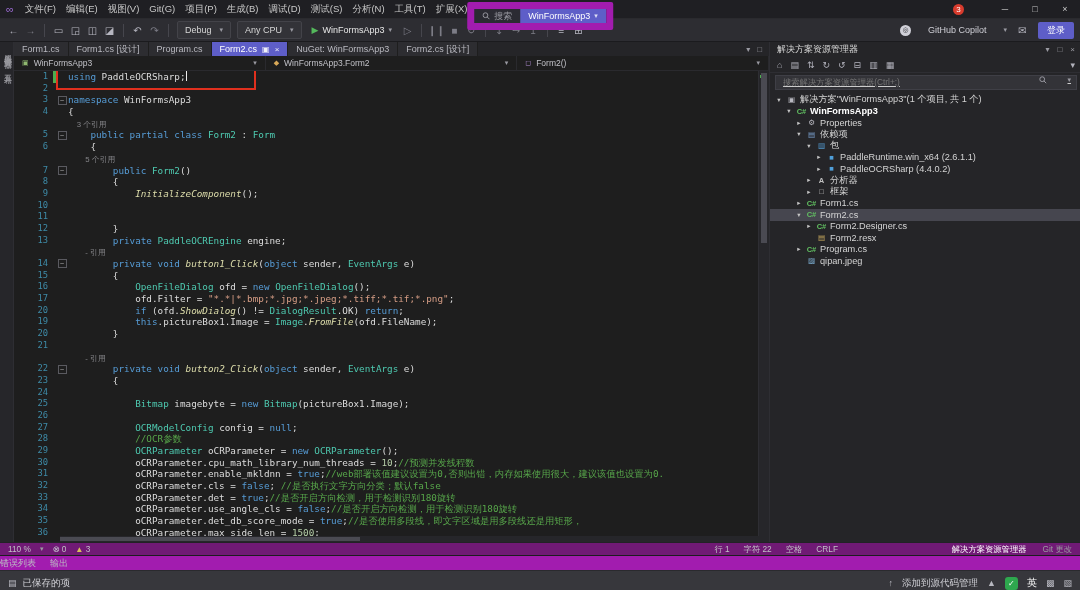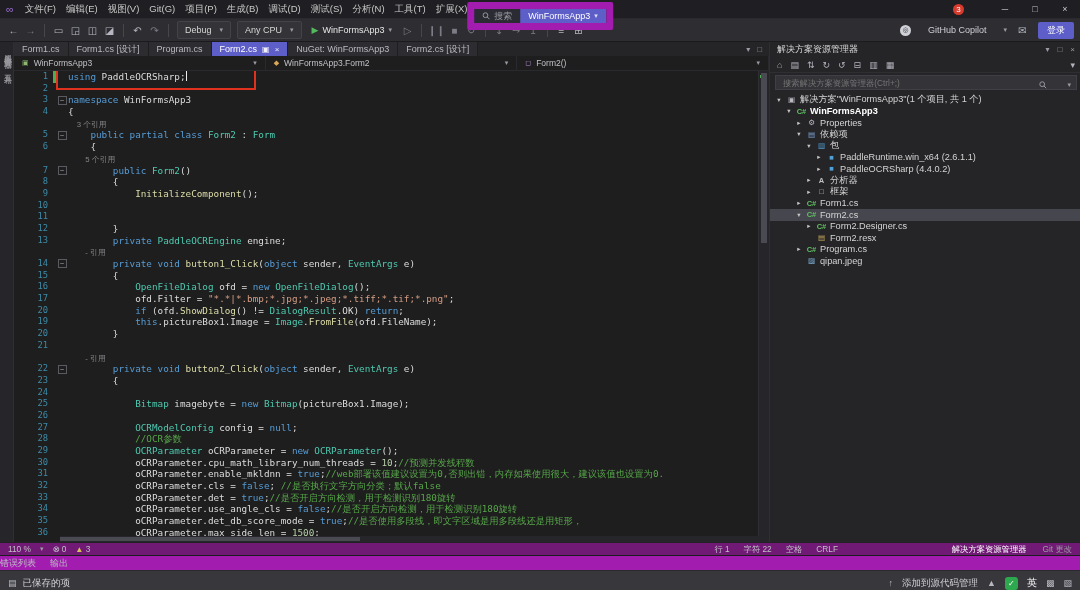--- a/index.html
+++ b/index.html
@@ -49,37 +49,37 @@
   .crumb .tb-caret{margin-left:auto;}
 
   .code-area{flex:1;position:relative;overflow:hidden;}
   .code-line{display:flex;height:11.7px;line-height:11.7px;font-family:"DejaVu Sans Mono","Liberation Mono",monospace;font-size:9.3px;}
   .gutter{width:34px;text-align:right;padding-right:5px;color:#3e8ba8;flex:none;font-size:8.8px;}
   .changebar{width:3px;flex:none;}
   .changebar.green{background:#4cae4f;}
   .fold-col{width:12px;flex:none;display:flex;align-items:center;justify-content:center;}
   .fold-box{width:7px;height:7px;border:1px solid #5a5a60;color:#c8c8c8;font-size:6px;line-height:5px;text-align:center;background:#1e1e1e;}
   .code-content{white-space:pre;flex:1;}
-  .kw{color:#569cd6;} .ty{color:#4ec9b0;} .me{color:#dcdcaa;} .st{color:#d69d85;}
+  .kw{color:#569cd6;} .ty{color:#4ec9b0;} .me{color:#dcdcaa;font-style:italic;} .st{color:#d69d85;}
   .cm{color:#57a64a;} .nu{color:#b5cea8;} .pl{color:#dcdcdc;}
   .lens{color:#848488;font-size:7.8px;font-family:"Liberation Sans","DejaVu Sans",sans-serif;white-space:pre;}
   .caret{display:inline-block;width:1px;height:10px;background:#eeeeee;vertical-align:-1px;}
   .annotation{position:absolute;left:42px;top:-2px;width:196px;height:17px;border:2.5px solid #e0301e;pointer-events:none;z-index:5;}
   .vscrollbar{position:absolute;right:0;top:0;bottom:0;width:10px;background:#26262a;border-left:1px solid #2e2e33;}
   .vthumb{position:absolute;left:2px;right:2px;top:2px;height:170px;background:#4a4a52;}
   .vmark{position:absolute;left:1px;width:3px;height:3px;background:#4cae4f;top:4px;}
   .hscrollbar{position:absolute;left:46px;right:10px;bottom:0;height:6px;background:#26262a;}
   .hthumb{position:absolute;left:0;top:1px;height:4px;width:300px;background:#4a4a52;}
 
   
   .solution-panel{width:312px;background:#252528;border-left:1px solid #2e2e33;display:flex;flex-direction:column;flex:none;}
   .panel-header{height:15px;display:flex;align-items:center;padding:0 7px;font-size:9px;color:#d6d6d6;flex:none;}
   .panel-header-icons{margin-left:auto;display:flex;gap:8px;color:#9a9aa2;font-size:8px;}
   .panel-toolbar{height:15px;display:flex;align-items:center;gap:8px;padding:0 7px;color:#b2b2bc;font-size:9px;border-bottom:1px solid #2e2e33;flex:none;}
-  .panel-search{height:13px;margin:2px 5px;background:#333338;border:1px solid #3f3f46;display:flex;align-items:flex-end;padding:0 5px;gap:20px;flex:none;}
+  .panel-search{height:13px;margin:2px 5px;background:#333338;border:1px solid #3f3f46;display:flex;align-items:flex-start;padding:0 5px;gap:20px;flex:none;text-decoration:underline;}
   .panel-search input{flex:1;background:transparent;border:none;outline:none;color:#9a9aa2;font-size:8.3px;font-family:inherit;}
   .mag{width:8px;height:8px;flex:none;}
   .tree{flex:1;overflow:hidden;padding-top:2px;font-size:9.2px;}
   .tree-row{display:flex;align-items:center;height:11.5px;gap:3px;color:#d4d4d4;white-space:nowrap;}
   .tree-row.selected{background:#46464f;}
   .tree-row.bold{font-weight:bold;color:#ffffff;}
   .arrow{width:8px;font-size:6.5px;color:#c5c5c5;text-align:center;flex:none;}
   .tree-ico{min-width:11px;font-size:7.5px;text-align:center;flex:none;font-weight:bold;}
 
   

